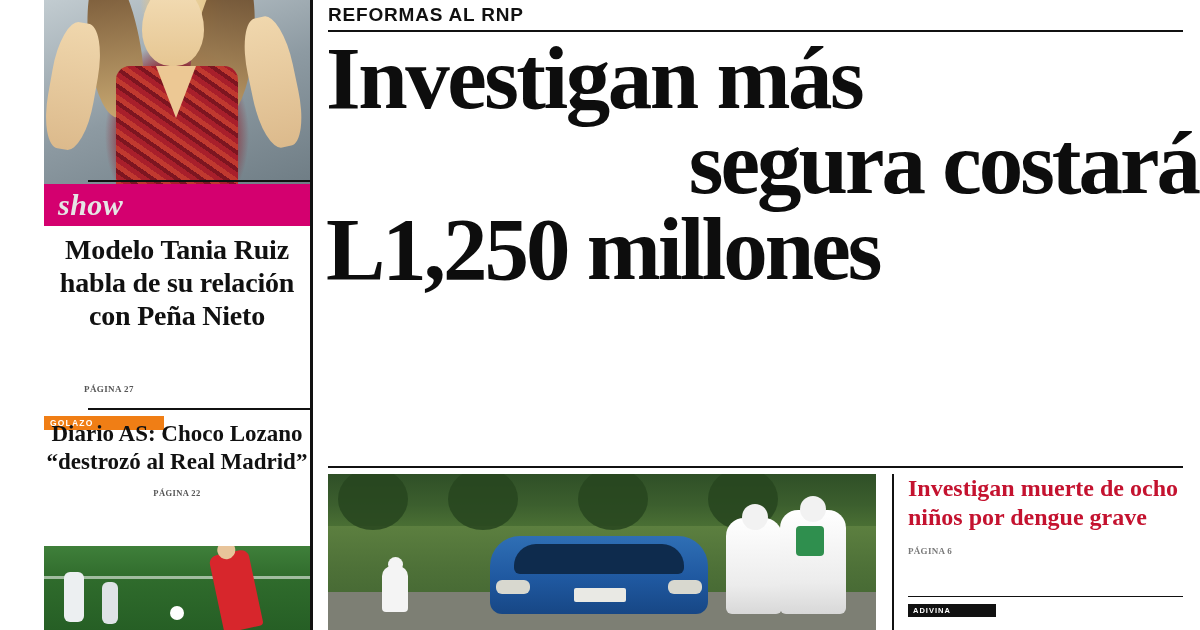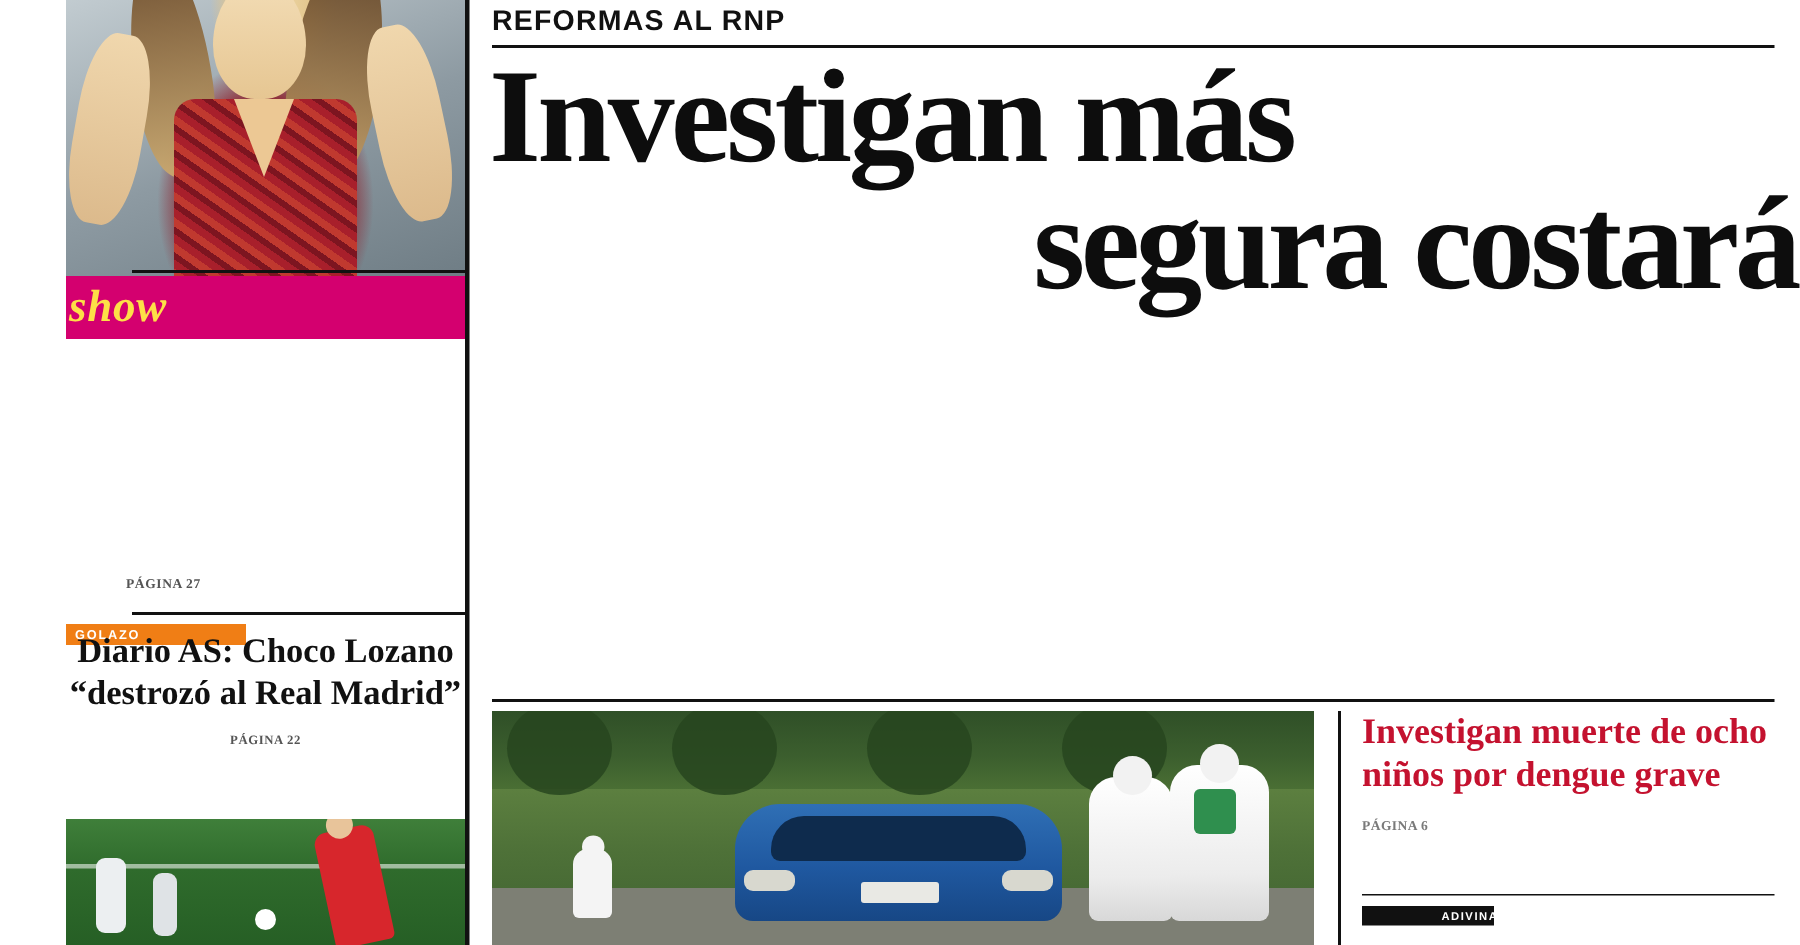--- a/index.html
+++ b/index.html
@@ -31,21 +31,21 @@
   .ph-dress { position:absolute; left:72px; top:104px; width:122px; height:130px; border-radius:14px 14px 0 0; background:
      repeating-linear-gradient(35deg, #a81f2b 0 5px, #7d1520 5px 9px, #c0392f 9px 14px); }
   .ph-vneck { position:absolute; left:112px; top:104px; width:40px; height:52px; background:#ecc894; clip-path:polygon(50% 100%, 0 0, 100% 0); }
 
   .show-band {
     position:absolute; left:0; top:184px; width:266px; height:42px;
     background:#d4006f;
   }
   .show-band span {
     display:block; font-family:"Liberation Serif", serif; font-style:italic; font-weight:bold;
-    color:#fde047; font-size:30px; line-height:42px; padding-left:2px; letter-spacing:.5px;
+    color:#e5e5e5; font-size:30px; line-height:42px; padding-left:14px; letter-spacing:.5px;
   }
 
   .left-head {
     position:absolute; left:0; top:234px; width:266px;
     font-family:"Liberation Serif", serif; font-weight:bold; font-size:28px;
     line-height:1.17; color:#111; text-align:center; letter-spacing:-.2px;
   }
   .pag-small { font-size:9px; font-weight:bold; color:#555; letter-spacing:.4px; }
   .left-pag1 { position:absolute; left:4px; top:384px;margin-left:36px; }
 
@@ -137,21 +137,21 @@
 
   
   .right-col { position:absolute; left:580px; top:474px; width:275px; }
   .right-head {
     font-family:"Liberation Serif", serif; font-weight:bold; font-size:24px;
     line-height:1.2; color:#c4122f;
   }
   .right-head .pag-inline { font-size:9px; color:#7a7a7a; letter-spacing:.3px; }
 
   .adivina-band {
-    position:absolute; left:580px; top:604px; width:88px; height:13px; background:#111;padding-left:48px;
+    position:absolute; left:580px; top:604px; width:88px; height:13px; background:#111;
   }
   .adivina-band span { display:block; color:#fff; font-size:7.5px; font-weight:bold; letter-spacing:1px; padding-left:5px; line-height:13px; font-family:"Liberation Sans", sans-serif; }
 
   .rule-right-top { position:absolute; left:580px; top:596px; width:275px; height:1px; background:#111; }
 </style>
 </head>
 <body>
 
 <div class="page">
 
@@ -167,20 +167,21 @@
         <div class="ph-dress"></div>
         <div class="ph-vneck"></div>
       </div>
 
       <div class="left-rule" style="top:180px;"></div>
 
       <div class="show-band">
         <span>show</span>
       </div>
 
+      <div class="left-head">Modelo Tania Ruiz habla de su relación con Peña Nieto</div>
 
       <div class="pag-small left-pag1">PÁGINA 27</div>
 
       <div class="left-rule" style="top:408px;"></div>
 
       <div class="golazo-band">
         <span>GOLAZO</span>
       </div>
 
       <div class="sport-head">
@@ -202,20 +203,21 @@
   <div class="left-divider-v"></div>
 
   <div class="main">
 
     <div class="kicker">REFORMAS AL RNP</div>
     <div class="rule-top"></div>
 
     <div class="headline">
       <div class="l1">Investigan más</div>
       <div class="l2">segura costará</div>
+      <div class="l3">L1,250 millones</div>
     </div>
 
 
     <div class="rule-mid"></div>
 
     <div class="main-photo">
       <div class="mp-trees"></div>
       <div class="mp-tree" style="left:10px;"></div>
       <div class="mp-tree" style="left:120px;"></div>
       <div class="mp-tree" style="left:250px;"></div>

